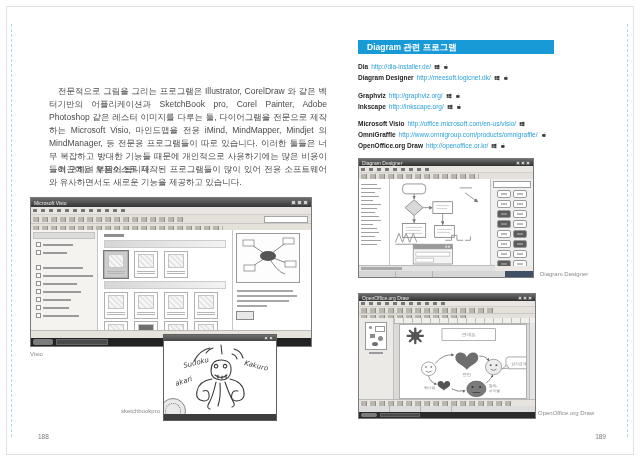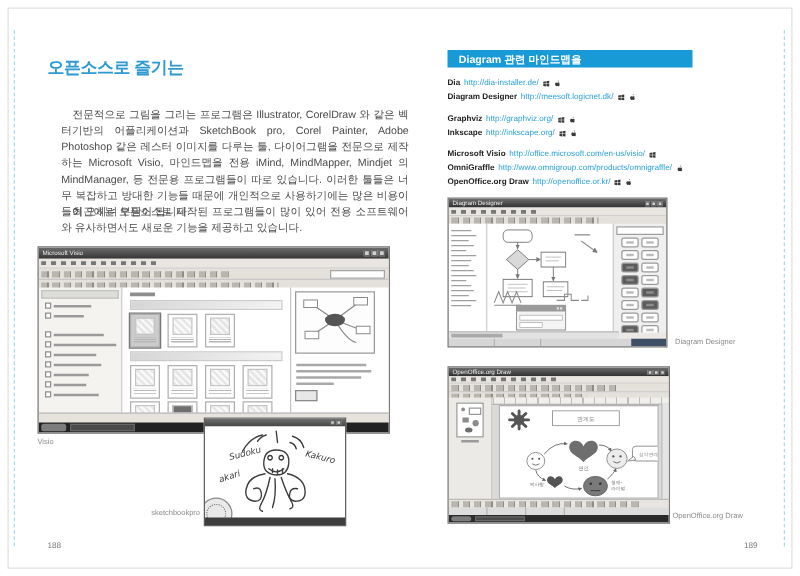--- a/index.html
+++ b/index.html
@@ -108,21 +108,20 @@
   .ootask .vstart{height:4px;width:16px;}
 </style>
 </head>
 <body>
 
 <div class="spread"></div>
 <div class="vdash l"></div>
 <div class="vdash r"></div>
 
 <h1 class="title">
-  <span style="display:block">오픈소스로 즐기는</span>
 </h1>
 <p class="para p1">전문적으로 그림을 그리는 프로그램은 Illustrator, CorelDraw 와 같은 벡터기반의 어플리케이션과 SketchBook pro, Corel Painter, Adobe Photoshop 같은 레스터 이미지를 다루는 툴, 다이어그램을 전문으로 제작하는 Microsoft Visio, 마인드맵을 전용 iMind, MindMapper, Mindjet 의 MindManager, 등 전문용 프로그램들이 따로 있습니다. 이러한 툴들은 너무 복잡하고 방대한 기능들 때문에 개인적으로 사용하기에는 많은 비용이 들어 오히려 부담이 됩니다.</p>
 <p class="para p2">최근에는 오픈소스로 제작된 프로그램들이 많이 있어 전용 소프트웨어와 유사하면서도 새로운 기능을 제공하고 있습니다.</p>
 
 <div class="visio">
   <div class="wtitle">
     <span>Microsoft Visio</span>
     <span style="margin-left:auto;display:flex;gap:1px">
       <i class="wbtn"></i>
         <i class="wbtn"></i>
@@ -305,21 +304,21 @@
       <text x="12" y="45" transform="rotate(-18 12 45)">akari</text>
     </g>
   </svg>
   <div class="dial"></div>
   <div class="bottombar"></div>
 </div>
 <div class="caption" style="left:104px;top:408px;width:56px;text-align:right">sketchbookpro</div>
 
 <div class="pagenum l">188</div>
 
-<div class="secbar">Diagram 관련 마인드맵을</div>
+<div class="secbar">Diagram 관련 프로그램</div>
 
 <div class="prog" style="top:63px">
   <b>Dia</b>
   <span class="url">http://dia-installer.de/</span>
   <svg class="picon" viewBox="0 0 10 10">
       <path d="M1 2.2 4.5 1.7V4.8H1zM5.2 1.6 9 1.1V4.8H5.2zM1 5.4h3.5v3.1L1 8zM5.2 5.4H9v3.4l-3.8-.5z"></path>
     </svg>
   <svg class="picon" viewBox="0 0 10 10">
       <path d="M6.6.8c.1.7-.6 1.4-1.3 1.3-.1-.7.7-1.4 1.3-1.3zM8 6.3c-.8-.4-1-1.6-.1-2.2-.5-.7-1.2-.8-1.5-.8-.6-.1-1.2.4-1.5.4-.3 0-.8-.4-1.4-.4-.8 0-1.7.7-1.7 2 0 1.4.9 3.1 1.7 3.1.4 0 .7-.3 1.3-.3s.8.3 1.4.3c.7 0 1.3-.8 1.8-2.1z"></path>
     </svg>

